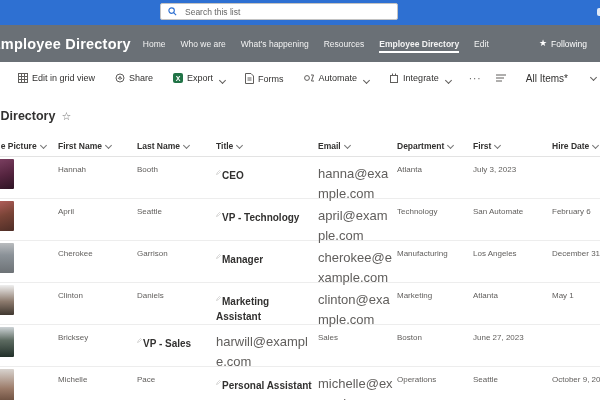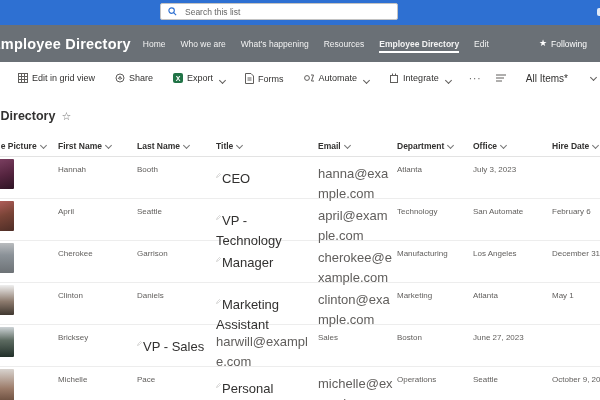--- a/index.html
+++ b/index.html
@@ -44,21 +44,21 @@
   .star-outline{color:#767676;font-size:11px;margin-left:6px;cursor:pointer;}
   
   .grid-cols{display:grid;grid-template-columns:58px 79px 79px 102px 79px 76px 79px 92px;width:642px;}
   .header-row{margin-top:13px;height:16px;align-items:center;border-bottom:1px solid #e3e3e3;padding-bottom:2px;}
   .hcell{font-size:8.5px;font-weight:bold;color:#323130;white-space:nowrap;display:flex;align-items:center;cursor:pointer;}
   .hcell .chev{border-color:#767676;margin-left:4px;}
   .hcell-clip{margin-left:-21px;}
   .row{border-bottom:1px solid #ededed;height:41px;cursor:pointer;}
   .cell{font-size:8px;color:#605e5c;padding-top:7px;padding-right:6px;line-height:1.5;}
   .cell.email{font-size:13px;word-break:break-all;padding-right:3px;}
-  .cell.title-cell{color:#323130;font-size:13px;position:relative;}
+  .cell.title-cell{color:#323130;font-size:10px;position:relative;font-weight:bold;}
   .pencil{display:inline-block;vertical-align:super;margin-right:1px;opacity:.65;}
   .photo{width:36px;height:30px;margin-left:-22px;margin-top:2px;border-radius:1px;}
   .p1{background:linear-gradient(160deg,#8a4a6e 0%,#55243f 60%,#2e1424 100%);}
   .p2{background:linear-gradient(160deg,#c96a6a 0%,#7a4437 55%,#4e2d26 100%);}
   .p3{background:linear-gradient(180deg,#b9bcbe 0%,#8b9298 40%,#6d7276 100%);}
   .p4{background:linear-gradient(180deg,#efefef 0%,#8c7a6d 55%,#3f372f 100%);}
   .p5{background:linear-gradient(180deg,#cdd3d6 0%,#5c6a60 45%,#22302a 100%);}
   .p6{background:linear-gradient(180deg,#d8d3cf 0%,#9b7a68 55%,#5f4334 100%);height:36px;}
 </style>
 </head>
@@ -176,21 +176,21 @@
   </div>
   <div class="hcell">
     <span>Email</span>
       <span class="chev"></span>
   </div>
   <div class="hcell">
     <span>Department</span>
       <span class="chev"></span>
   </div>
   <div class="hcell">
-    <span>Office</span>
+    <span>First</span>
       <span class="chev"></span>
   </div>
   <div class="hcell">
     <span>Hire Date</span>
       <span class="chev"></span>
   </div>
 </div>
 
 <div class="grid-cols row">
   <div>

